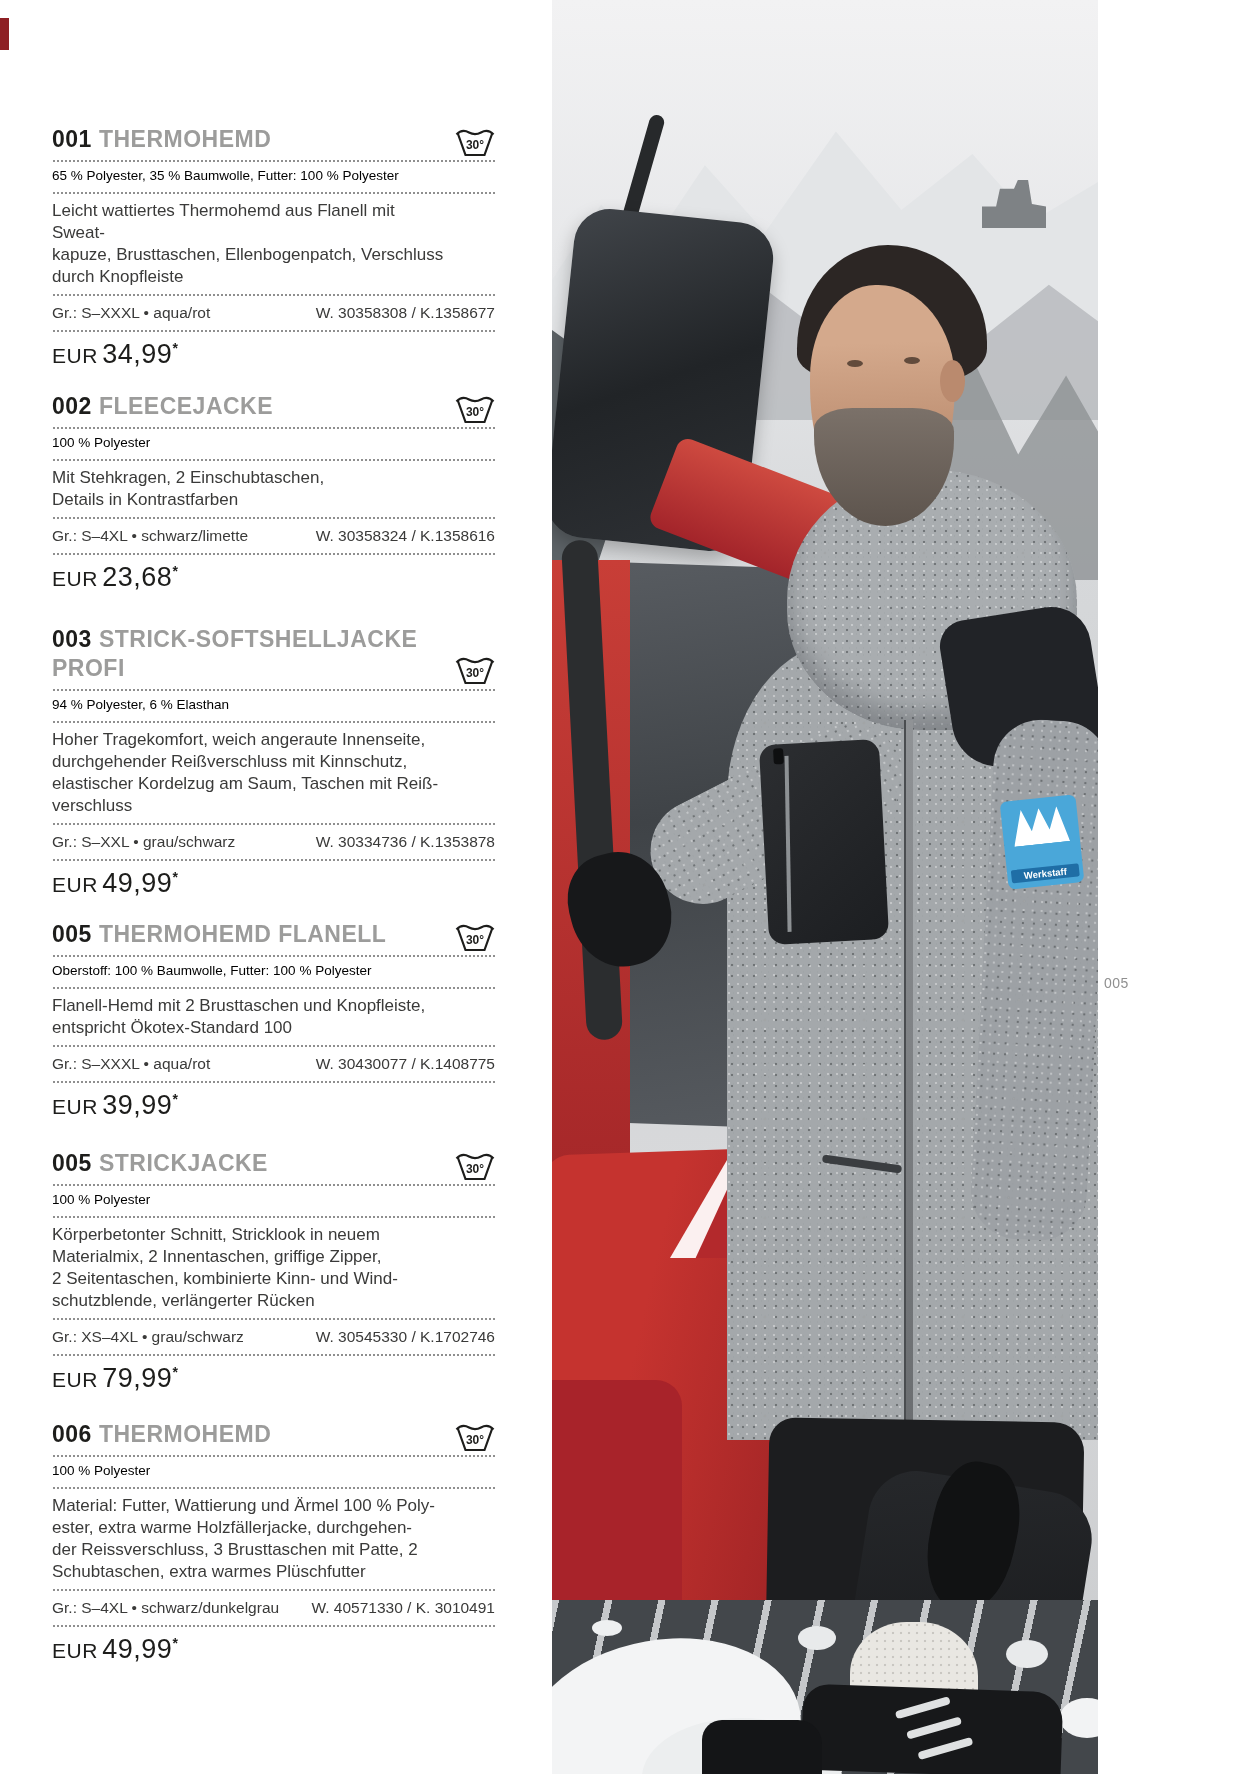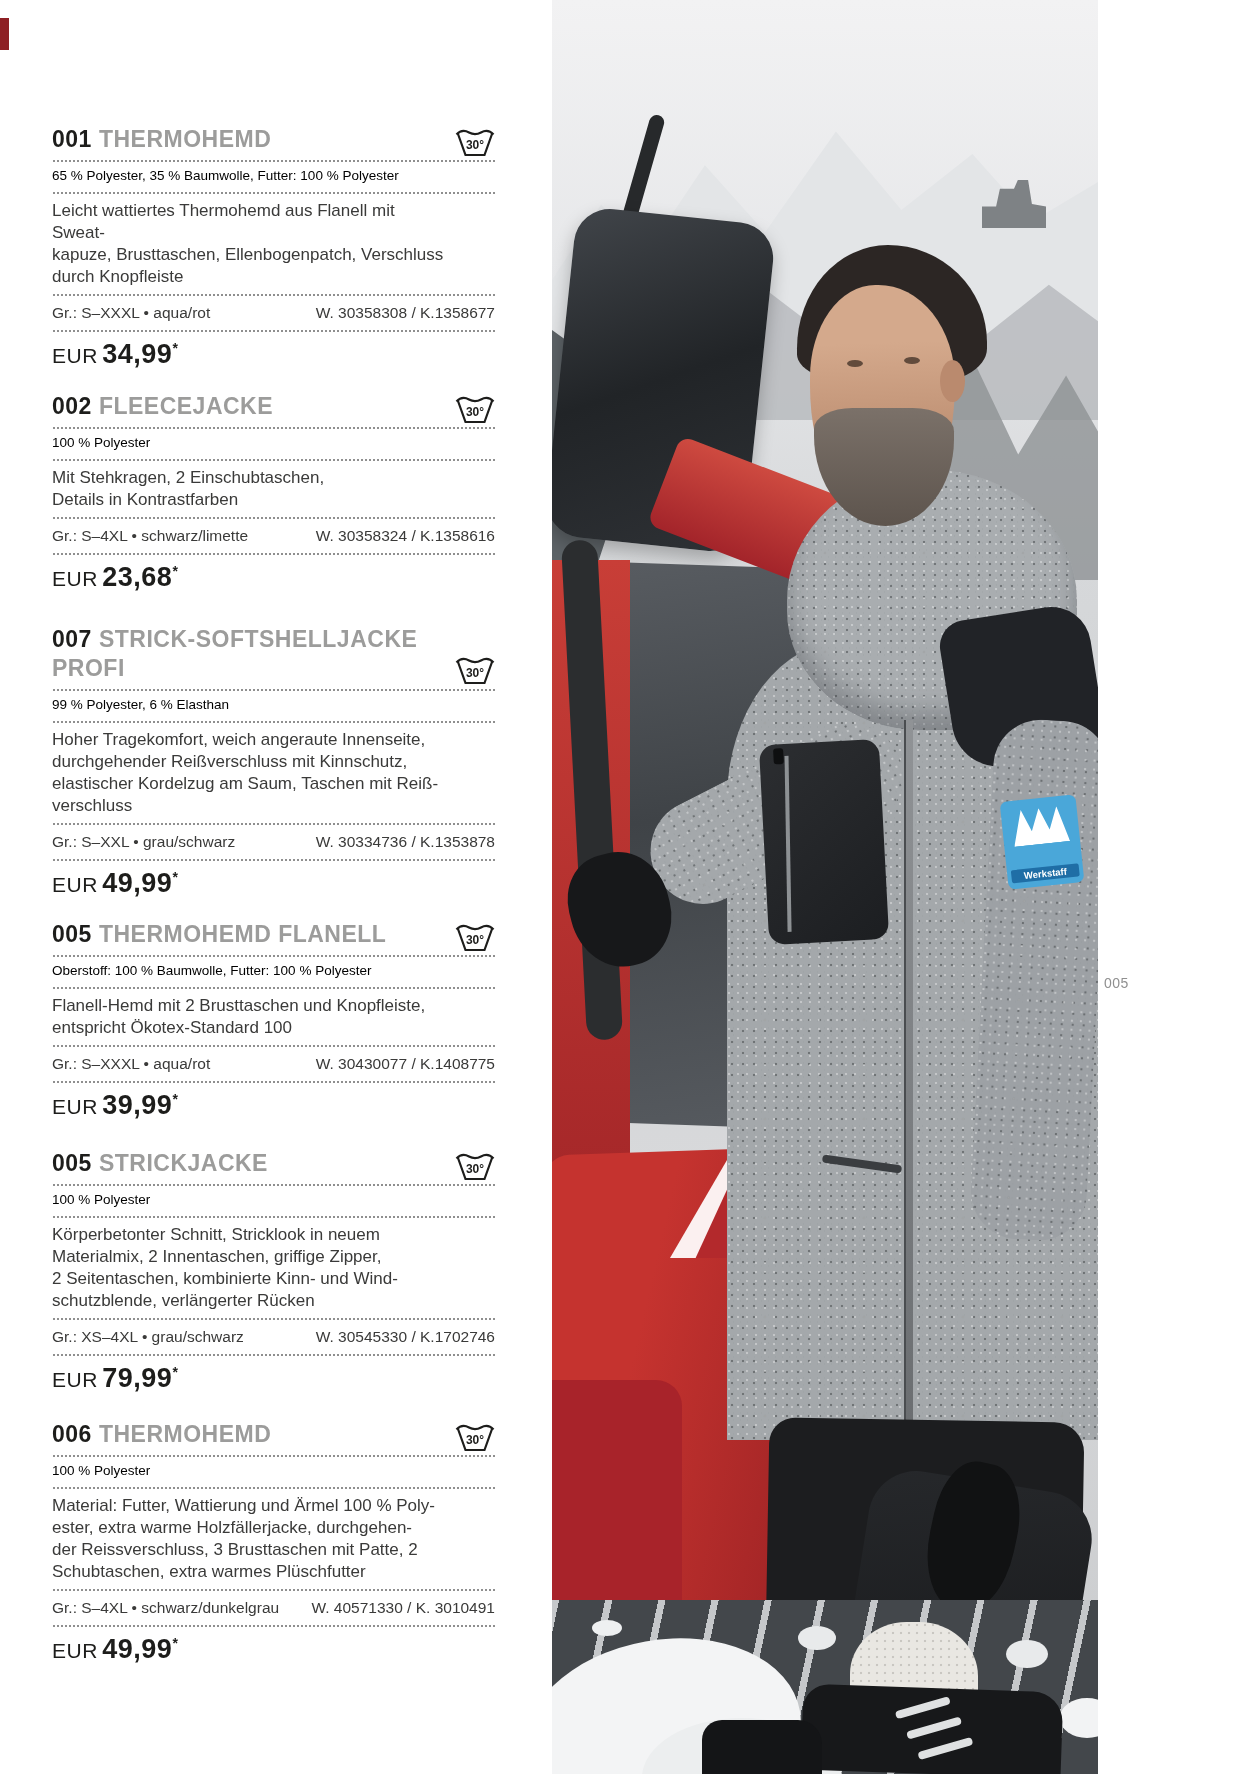--- a/index.html
+++ b/index.html
@@ -17,21 +17,21 @@
   .pname{font-weight:700;font-size:23px;color:#9c9c9b;letter-spacing:.5px;margin-left:7px;white-space:pre-line;}
   .wash{position:absolute;right:0;top:0;width:40px;height:32px;}
   .p3 .wash{top:28px;}
   .wash svg{display:block;}
   .dot{height:2px;margin:5px 0 3px 0;background-image:radial-gradient(circle,#8f8f8f 0.8px,transparent 1px);background-size:4px 2px;background-repeat:repeat-x;}
   .material{font-size:13.5px;line-height:18px;color:#000000;padding:2px 0;}
   .desc{font-size:17px;line-height:22px;color:#3a3a39;padding:3px 0 1px 0;white-space:pre-line;}
   .meta{display:flex;justify-content:space-between;font-size:15.5px;color:#3a3a39;padding:4px 0 2px 0;line-height:20px;}
   .price{padding-top:4px;color:#1d1d1b;}
   .cur{font-size:21px;letter-spacing:.5px;margin-top:16px;}
-  .val{font-size:27px;font-weight:700;letter-spacing:.5px;}
+  .val{font-size:27px;font-weight:400;letter-spacing:.5px;}
   .ast{font-size:14px;font-weight:700;vertical-align:10px;}
   
   .photo{position:absolute;left:552px;top:0;width:546px;height:1774px;overflow:hidden;background:#dfe1e3;}
   .photo *{position:absolute;}
   .sky{inset:0;background:linear-gradient(180deg,#f2f2f3 0%,#e6e7e9 16%,#d6d8da 32%,#cfd1d3 48%,#d8d9db 66%,#c9cbcd 100%);}
   .peaks-far{top:70px;left:0;width:100%;height:280px;background:#e3e5e7;
     clip-path:polygon(0 75%,9% 48%,17% 66%,28% 34%,39% 58%,52% 22%,64% 50%,77% 30%,88% 54%,100% 40%,100% 100%,0 100%);}
   .peaks-mid{top:160px;left:0;width:100%;height:260px;background:#b8bbbe;opacity:.85;
     clip-path:polygon(0 85%,12% 58%,24% 78%,38% 48%,53% 72%,66% 42%,79% 68%,91% 48%,100% 62%,100% 100%,0 100%);}
   .rocks{top:250px;left:280px;width:266px;height:330px;background:#8e9295;opacity:.8;
@@ -170,32 +170,32 @@
   </div>
   <div class="dot"></div>
   <div class="price">
     <span class="cur">EUR</span>
     <span class="val">23,68</span><span class="ast">*</span>
   </div>
 </article>
 
 <article class="product p3">
   <div class="title-row">
-    <span class="pnum">007</span><span class="pname">STRICK-SOFTSHELLJACKE
+    <span class="pnum">003</span><span class="pname">STRICK-SOFTSHELLJACKE
 PROFI</span>
     <span class="wash">
       <svg width="40" height="32" viewBox="0 0 40 32">
           <path d="M3 8 L10.5 29 L29.5 29 L37 8" fill="none" stroke="#1d1d1b" stroke-width="2.2"></path>
           <path d="M1.5 8.5 Q7 2.5 14 6.5 Q20 9.8 26 6.5 Q33 2.5 38.5 8.5" fill="none" stroke="#1d1d1b" stroke-width="2.2"></path>
           <text x="20" y="23" text-anchor="middle" font-size="12" font-weight="bold" fill="#1d1d1b">30°</text>
         </svg>
     </span>
   </div>
   <div class="dot"></div>
-  <div class="material">99 % Polyester, 6 % Elasthan</div>
+  <div class="material">94 % Polyester, 6 % Elasthan</div>
   <div class="dot"></div>
   <div class="desc">Hoher Tragekomfort, weich angeraute Innenseite,
 durchgehender Reißverschluss mit Kinnschutz,
 elastischer Kordelzug am Saum, Taschen mit Reiß-
 verschluss</div>
   <div class="dot"></div>
   <div class="meta">
     <span>Gr.: S–XXL • grau/schwarz</span>
     <span>W. 30334736 / K.1353878</span>
   </div>

